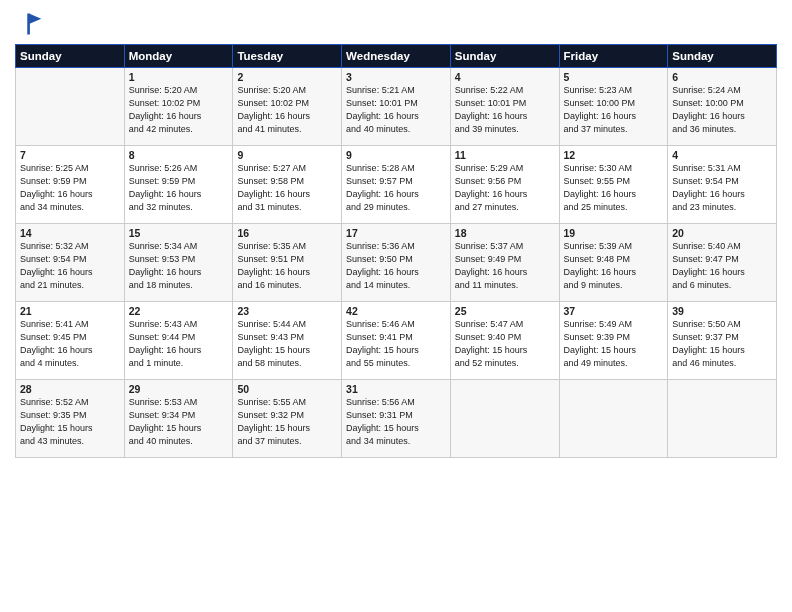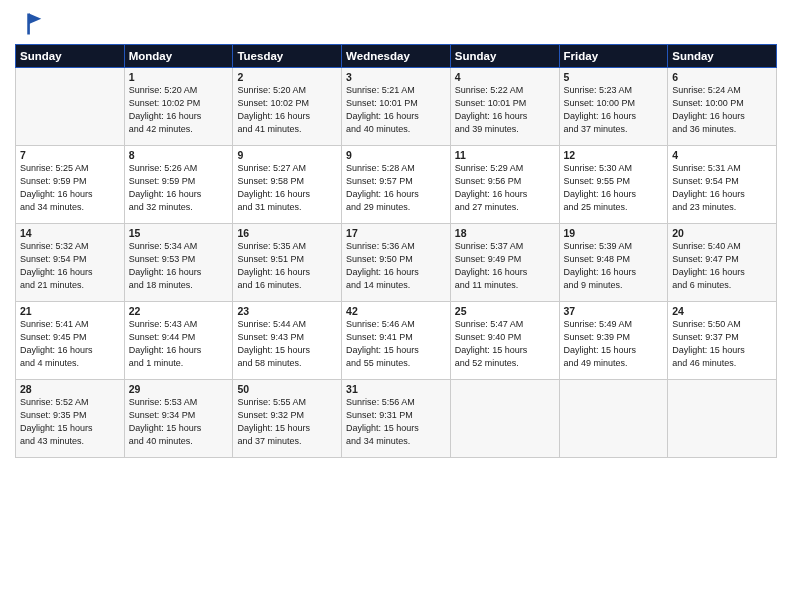--- a/index.html
+++ b/index.html
@@ -237,21 +237,21 @@
           </td>
           <td>
             <span class="day-number">25</span>
             <div class="day-info">Sunrise: 5:47 AM<br>Sunset: 9:40 PM<br>Daylight: 15 hours<br>and 52 minutes.</div>
           </td>
           <td>
             <span class="day-number">37</span>
             <div class="day-info">Sunrise: 5:49 AM<br>Sunset: 9:39 PM<br>Daylight: 15 hours<br>and 49 minutes.</div>
           </td>
           <td>
-            <span class="day-number">24</span>
+            <span class="day-number">39</span>
             <div class="day-info">Sunrise: 5:50 AM<br>Sunset: 9:37 PM<br>Daylight: 15 hours<br>and 46 minutes.</div>
           </td>
         </tr>
         <tr>
           <td>
             <span class="day-number">28</span>
             <div class="day-info">Sunrise: 5:52 AM<br>Sunset: 9:35 PM<br>Daylight: 15 hours<br>and 43 minutes.</div>
           </td>
           <td>
             <span class="day-number">29</span>

